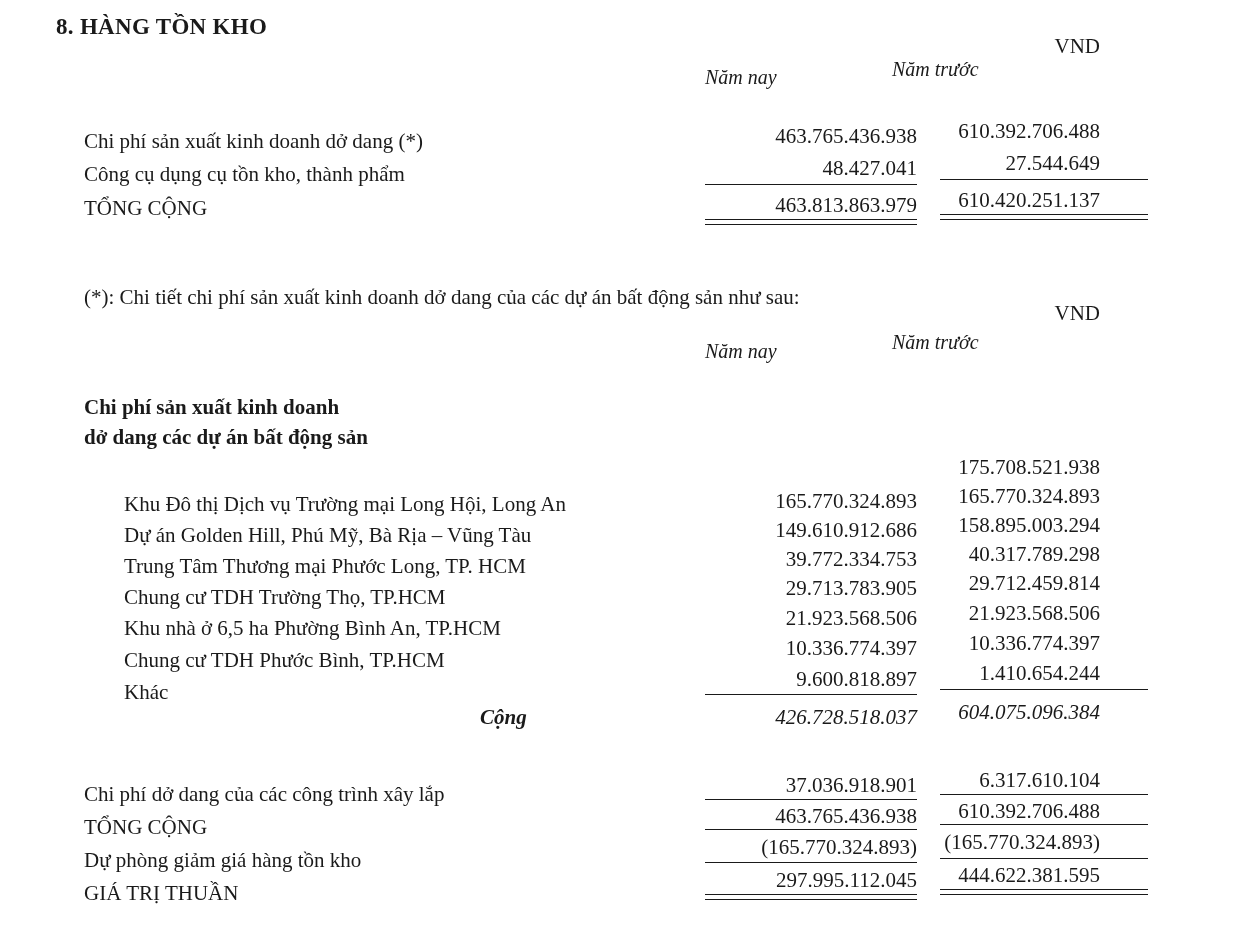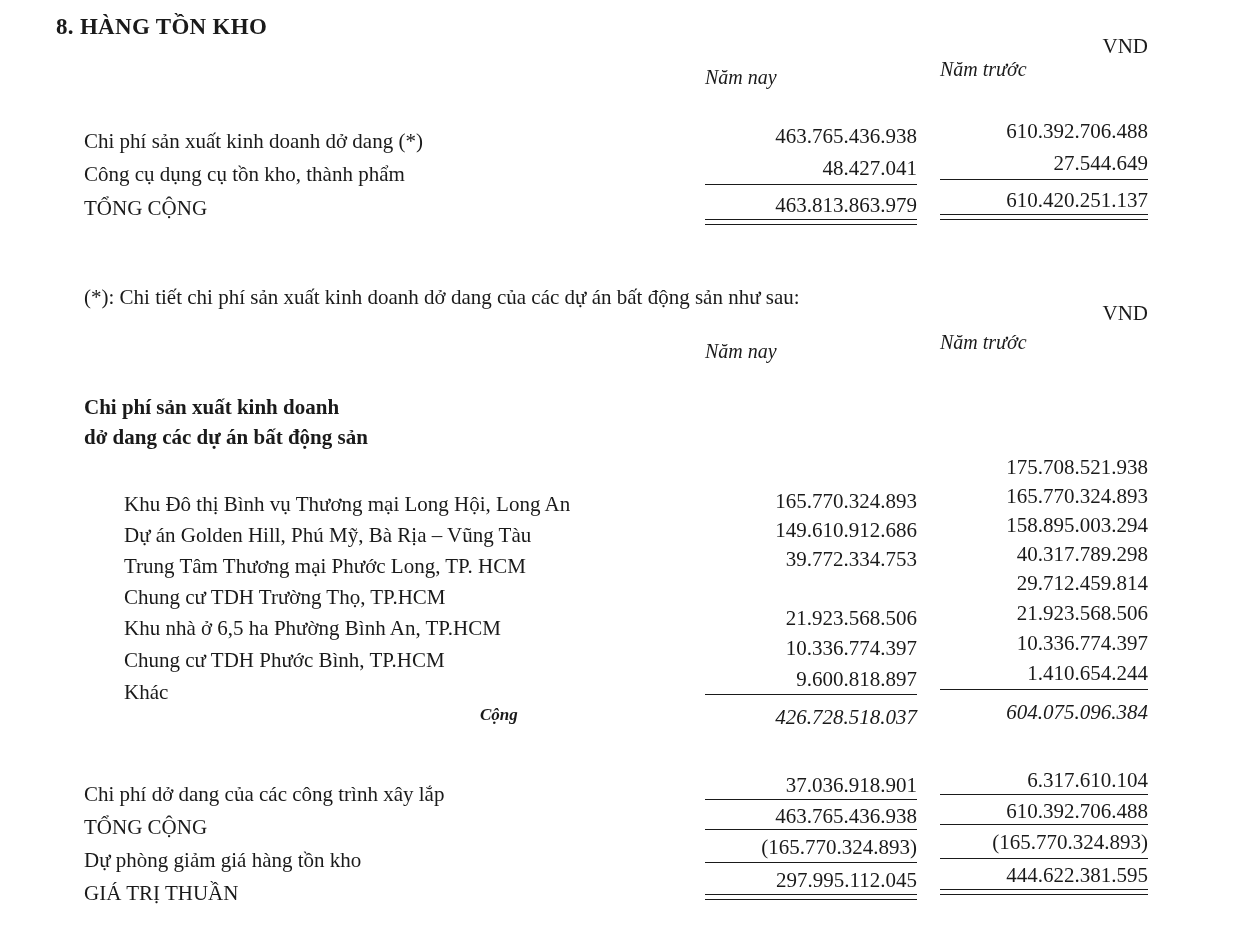--- a/index.html
+++ b/index.html
@@ -38,21 +38,21 @@
   }
   .bold { font-weight: normal; }
   .ital { font-style: italic; }
 
   
   .colA { position: absolute; width: 212px; }
   .colB { position: absolute; width: 208px; text-align: right; }
 
   
   .xA { left: 705px; }
-  .xB { left: 940px; }
+  .xB { left: 892px; }
 
   .unit {
     position: absolute;
     font-size: 21px;
     text-align: right;
   }
 
   .rule {
     position: absolute;
     border-top: 1.6px solid #1a1a1a;
@@ -96,21 +96,21 @@
   }
   .sub-head {
     position: absolute;
     left: 84px;
     font-size: 21px;
     font-weight: bold;
     white-space: nowrap;
   }
   .cong {
     position: absolute;
-    font-size: 17px;
+    font-size: 21px;
     font-weight: bold;
     font-style: italic;
   }
 </style>
 </head>
 <body>
 
 <div class="page">
 
   <div class="section-title">8. HÀNG TỒN KHO</div>
@@ -144,33 +144,34 @@
   <div class="unit colB xB" style="top:301px;">VND</div>
   <div class="head-ital colA xA" style="top:340px;">Năm nay</div>
   <div class="head-ital colB xB" style="top:331px;">Năm trước</div>
 
   <div class="sub-head" style="top:395px;">Chi phí sản xuất kinh doanh</div>
   <div class="sub-head" style="top:425px;">dở dang các dự án bất động sản</div>
 
   <div class="num colA xA" style="top:462px;"></div>
   <div class="num colB xB" style="top:455px;">175.708.521.938</div>
 
-  <div class="item-label" style="top:492px;">Khu Đô thị Bình vụ Thương mại Long Hội, Long An</div>
+  <div class="item-label" style="top:492px;">Khu Đô thị Dịch vụ Trường mại Long Hội, Long An</div>
   <div class="num colA xA" style="top:489px;">165.770.324.893</div>
   <div class="num colB xB" style="top:484px;">165.770.324.893</div>
 
   <div class="item-label" style="top:523px;">Dự án Golden Hill, Phú Mỹ, Bà Rịa – Vũng Tàu</div>
   <div class="num colA xA" style="top:518px;">149.610.912.686</div>
   <div class="num colB xB" style="top:513px;">158.895.003.294</div>
 
   <div class="item-label" style="top:554px;">Trung Tâm Thương mại Phước Long, TP. HCM</div>
   <div class="num colA xA" style="top:547px;">39.772.334.753</div>
   <div class="num colB xB" style="top:542px;">40.317.789.298</div>
 
   <div class="item-label" style="top:585px;">Chung cư TDH Trường Thọ, TP.HCM</div>
+  <div class="num colA xA" style="top:576px;">29.713.783.905</div>
   <div class="num colB xB" style="top:571px;">29.712.459.814</div>
 
   <div class="item-label" style="top:616px;">Khu nhà ở 6,5 ha Phường Bình An, TP.HCM</div>
   <div class="num colA xA" style="top:606px;">21.923.568.506</div>
   <div class="num colB xB" style="top:601px;">21.923.568.506</div>
 
   <div class="item-label" style="top:648px;">Chung cư TDH Phước Bình, TP.HCM</div>
   <div class="num colA xA" style="top:636px;">10.336.774.397</div>
   <div class="num colB xB" style="top:631px;">10.336.774.397</div>
 

